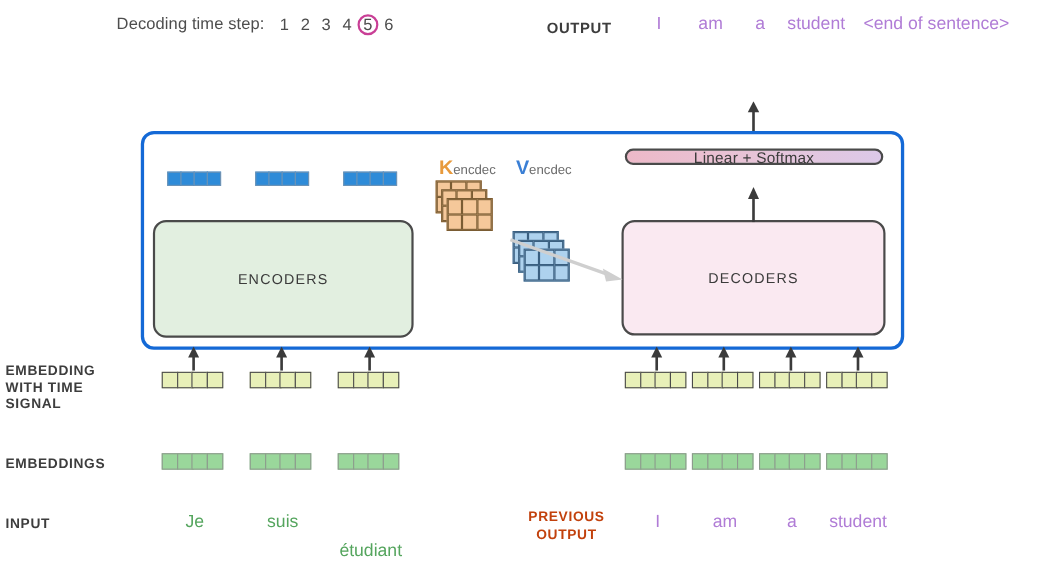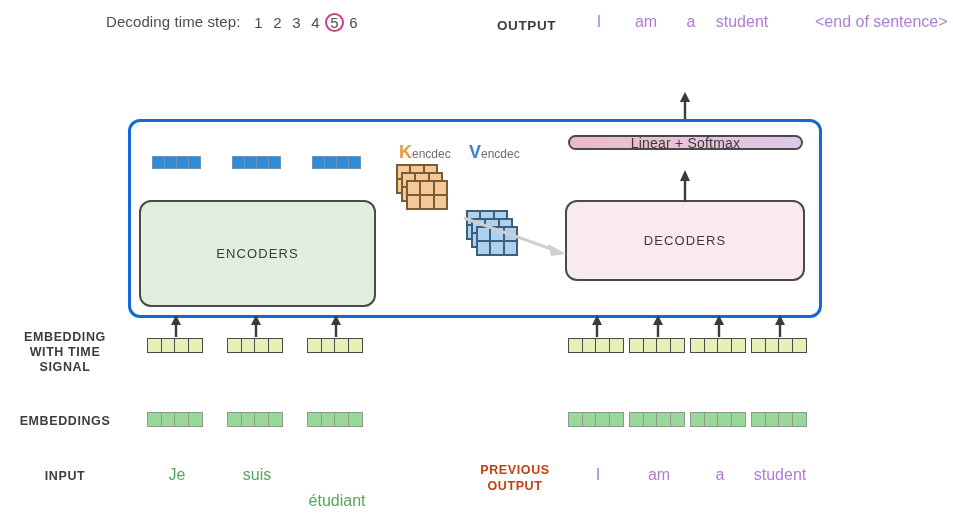--- a/index.html
+++ b/index.html
@@ -83,21 +83,21 @@
     letter-spacing: 1.1px;
     color: #3b3b3b;
   }
   #encoders-box {
     left: 139px; top: 200px;
     width: 237px; height: 107px;
     background: #e2efe0;
   }
   #decoders-box {
     left: 565px; top: 200px;
-    width: 240px; height: 81px;
+    width: 240px; height: 105px;
     background: #fae9f1;
     text-align: center;
   }
 
   
   #linear-softmax {
     left: 568px; top: 135px;
     width: 235px; height: 15px;
     border: 2.5px solid #4a4a4a;
     border-radius: 16px;
@@ -173,21 +173,21 @@
   .m1 { left: 0px;  top: 0px;  }
   .m2 { left: 5px;  top: 8px;  }
   .m3 { left: 10px; top: 16px; }
 
   
   .side-label {
     font-size: 12.5px;
     font-weight: bold;
     color: #3d3d3d;
     letter-spacing: 0.6px;
-    text-align: center;
+    text-align: left;
     line-height: 15px;
     white-space: nowrap;
   }
 
   
   .word {
     font-size: 16px;
     white-space: nowrap;
     text-align: center;
   }
@@ -227,21 +227,21 @@
 <div class="abs" style="left:627px; top:13px; width:38px;">
   <span class="word en" style="display:block;text-align:center;">am</span>
 </div>
 <div class="abs" style="left:678px; top:13px; width:26px;">
   <span class="word en" style="display:block;text-align:center;">a</span>
 </div>
 <div class="abs" style="left:705px; top:13px; width:74px;">
   <span class="word en" style="display:block;text-align:center;">student</span>
 </div>
 <div class="abs" style="left:785px; top:13px; width:160px;">
-  <span class="word en" style="display:block;text-align:left;margin-left:30px;">&lt;end of sentence&gt;</span>
+  <span class="word en" style="display:block;text-align:left;">&lt;end of sentence&gt;</span>
 </div>
 
 <div class="abs" style="left:678px; top:92px; width:14px; height:30px;">
   <svg width="14" height="30" viewBox="0 0 14 30">
     <line x1="7" y1="30" x2="7" y2="8" stroke="#3b3b3b" stroke-width="2.4"></line>
     <polygon points="7,0 1.8,10 12.2,10" fill="#3b3b3b"></polygon>
   </svg>
 </div>
 
 <div class="abs" id="transformer-box"></div>

